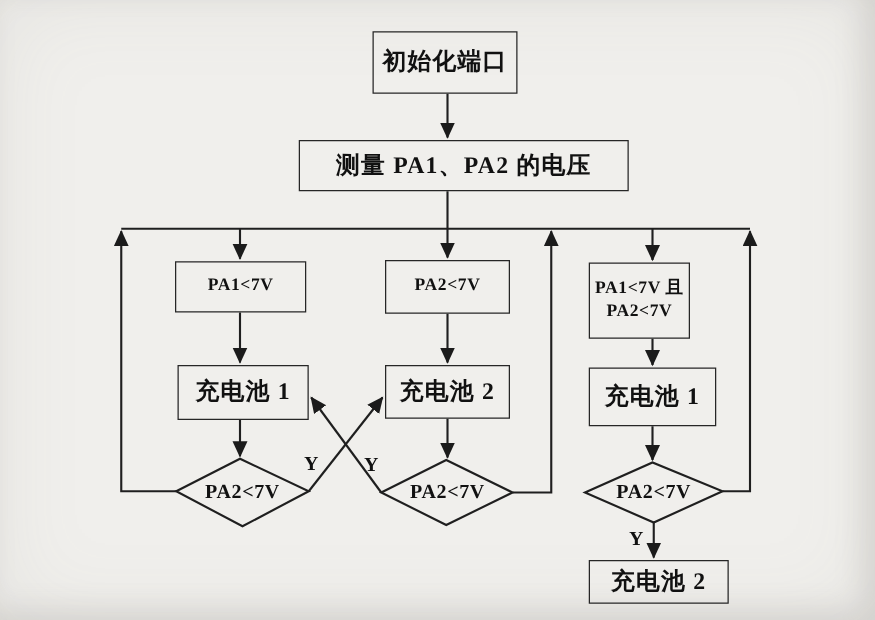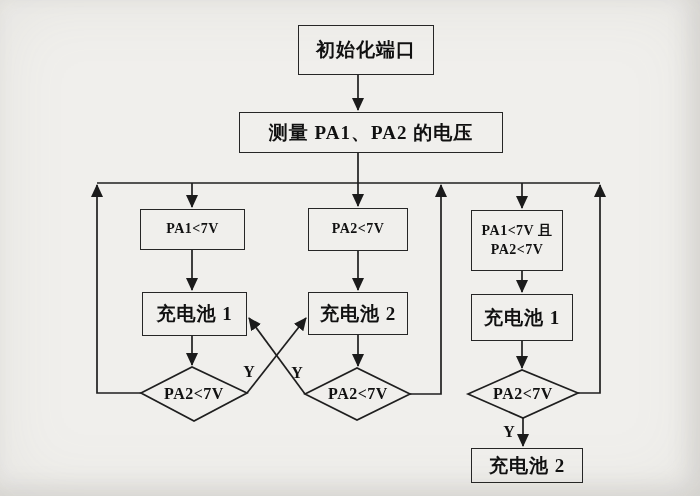--- a/index.html
+++ b/index.html
@@ -87,37 +87,37 @@
       <path d="M305,394 L249,318" marker-end="url(#ah)"></path>
 
       <path d="M523,418 V446" marker-end="url(#ah)"></path>
 
       <polygon points="141,393 192,367 247,393 194,421"></polygon>
       <polygon points="305,394 357,368 410,394 357,420"></polygon>
       <polygon points="468,394 522,370 578,393 523,418"></polygon>
     </g>
   </svg>
 
-  <div class="node big" style="left:298px; top:25px; width:136px; height:50px;">
+  <div class="node big" style="left:298px; top:25px; width:116px; height:50px;">
     <span>初始化端口</span>
   </div>
 
   <div class="node big" style="left:239px; top:112px; width:264px; height:41px;">
     <span>测量 PA1、PA2 的电压</span>
   </div>
 
   <div class="node cond" style="left:140px; top:209px; width:105px; height:41px;">
     <span>PA1&lt;7V</span>
   </div>
 
   <div class="node cond" style="left:308px; top:208px; width:100px; height:43px;">
     <span>PA2&lt;7V</span>
   </div>
 
-  <div class="node cond" style="left:471px; top:210px; width:92px; height:61px;">
+  <div class="node cond" style="left:471px; top:210px; width:81px; height:61px;">
     <span>PA1&lt;7V 且</span>
     <span>PA2&lt;7V</span>
   </div>
 
   <div class="node big" style="left:142px; top:292px; width:105px; height:44px;">
     <span>充电池 1</span>
   </div>
 
   <div class="node big" style="left:308px; top:292px; width:100px; height:43px;">
     <span>充电池 2</span>

